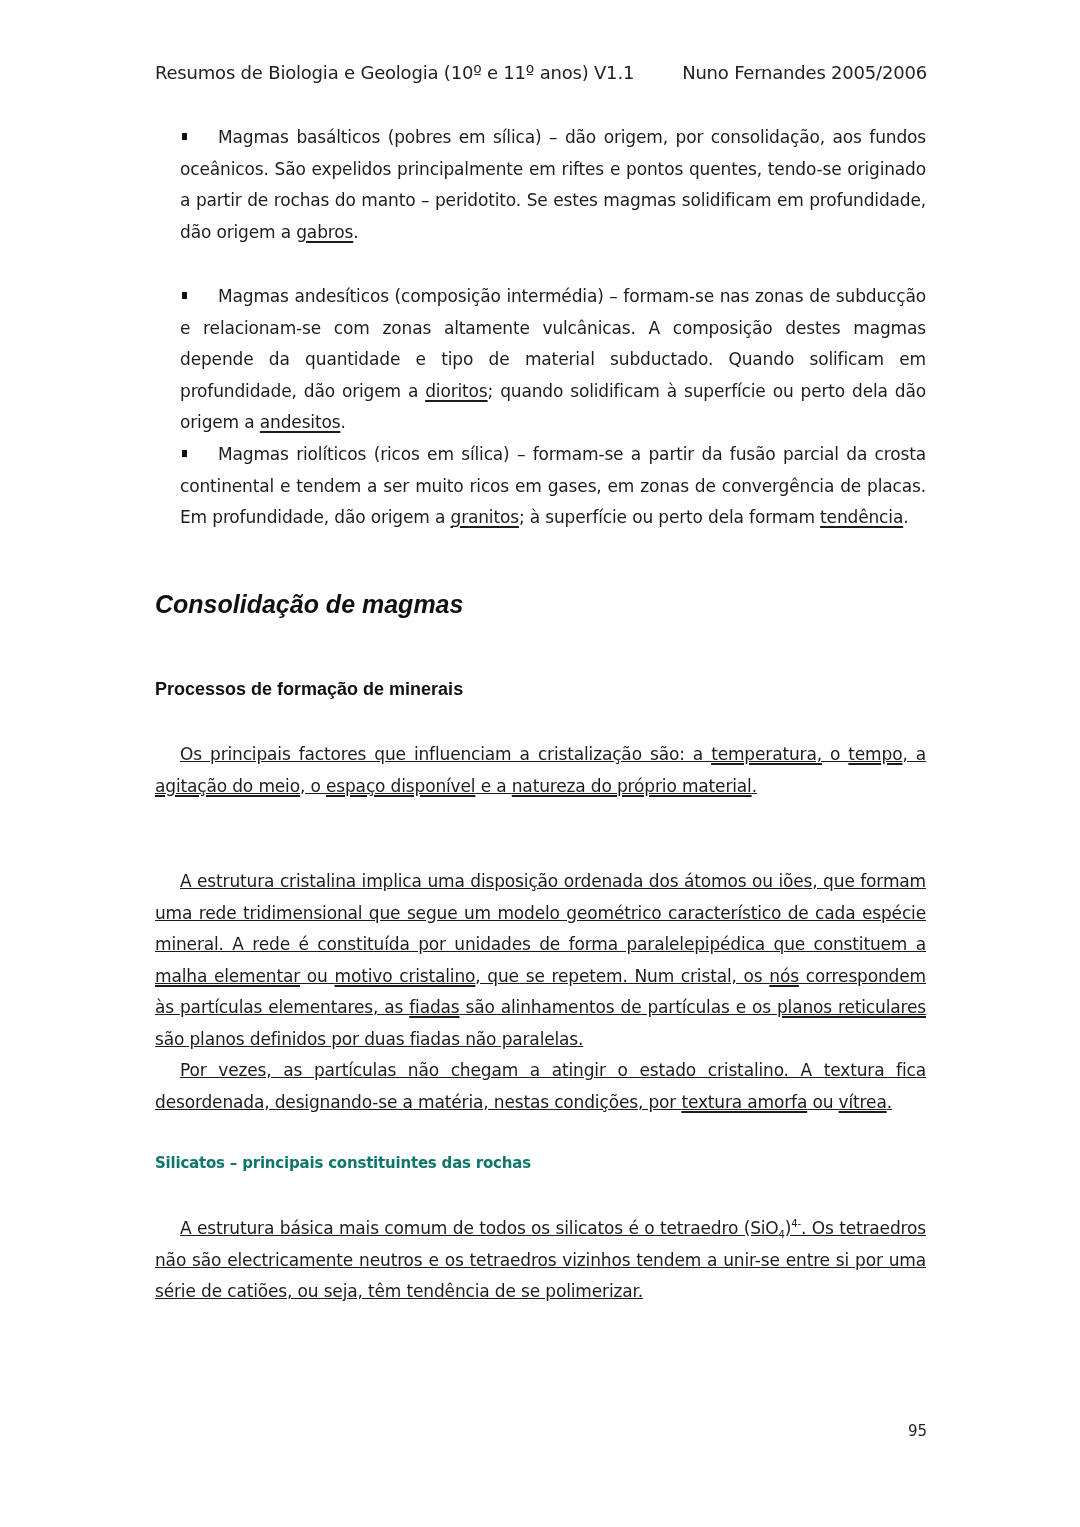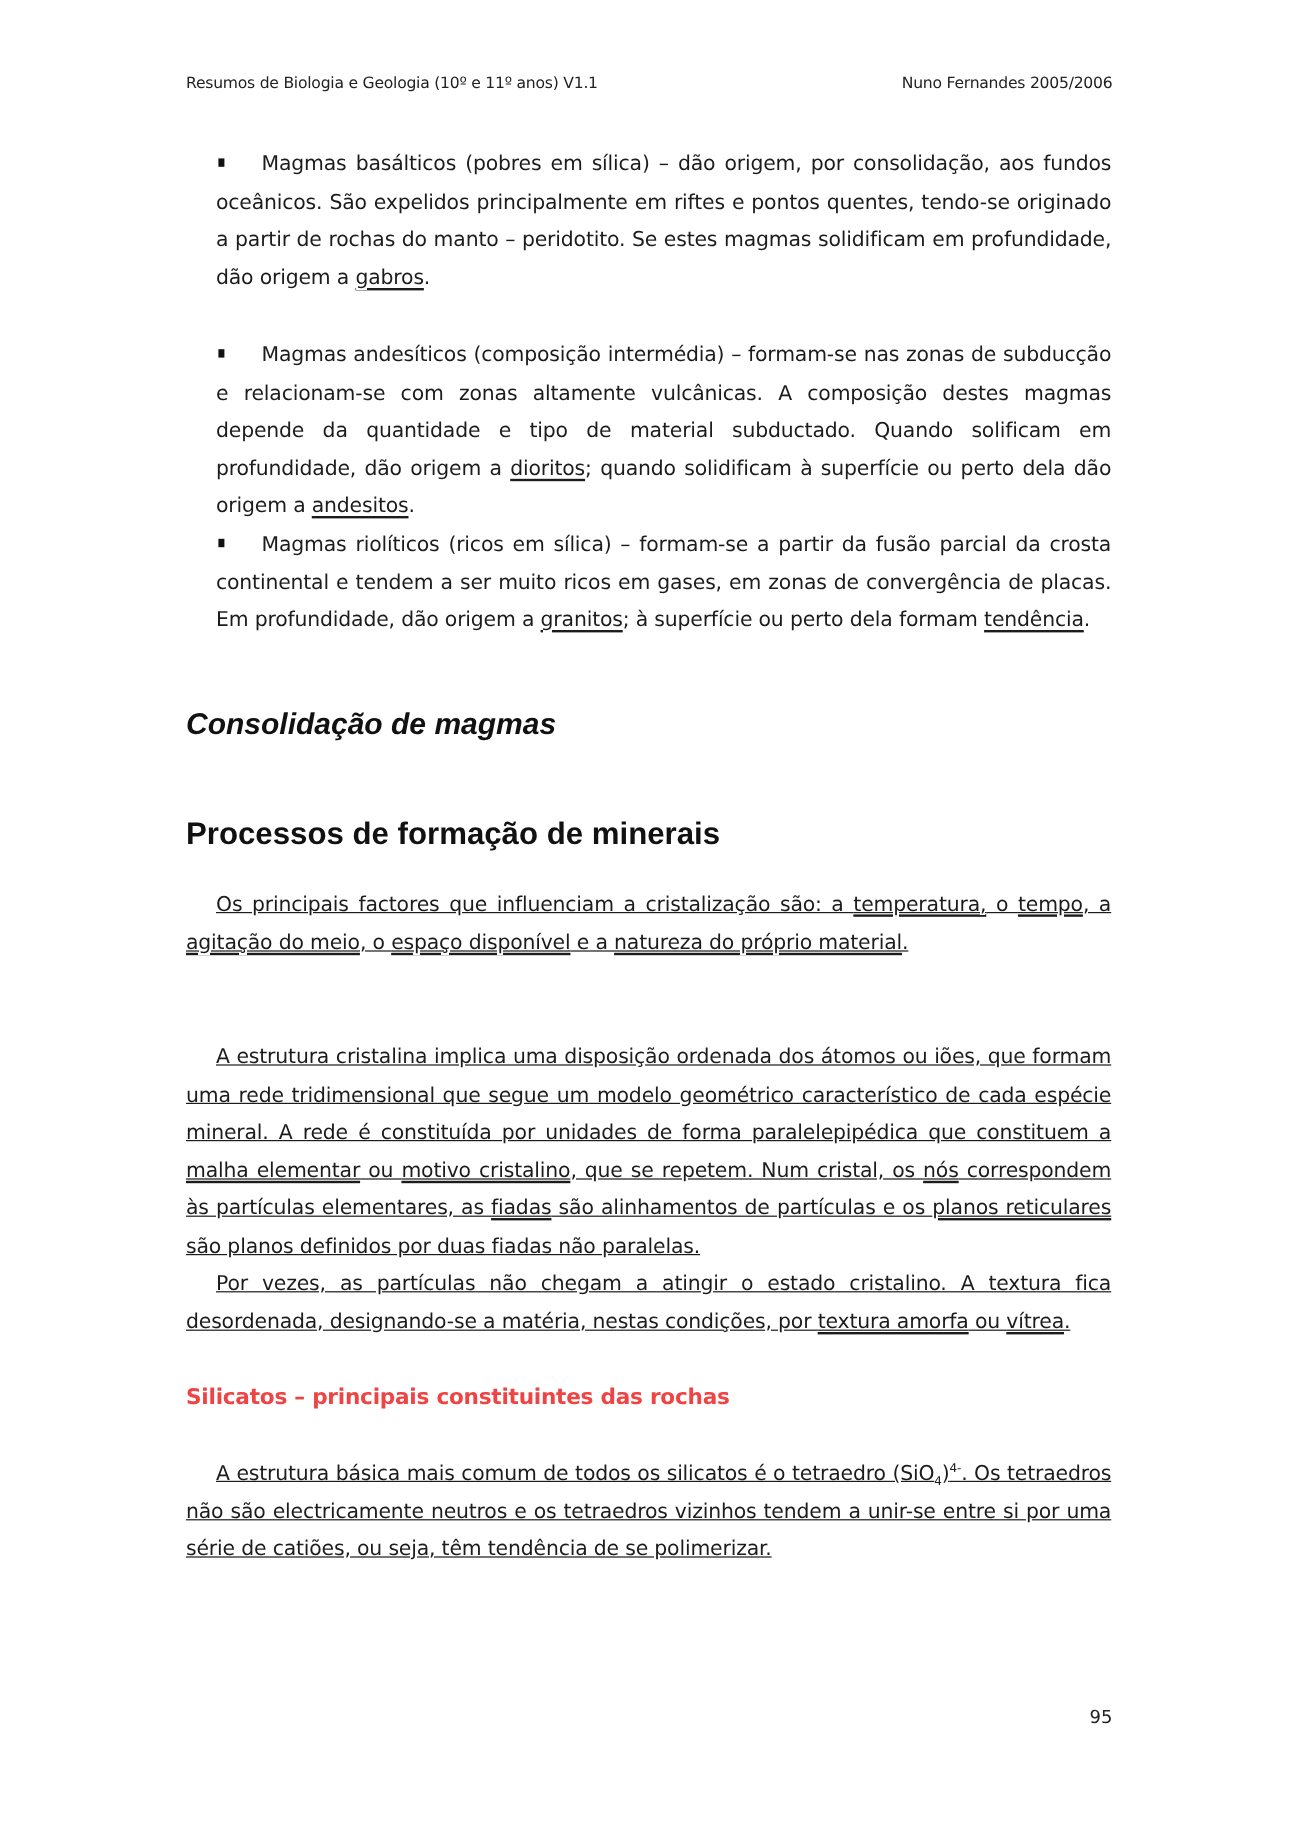--- a/index.html
+++ b/index.html
@@ -3,47 +3,47 @@
   <meta charset="utf-8">
   <style>
     html, body { margin: 0; padding: 0; background: #ffffff; }
     body {
       width: 1080px; height: 1527px; position: relative; overflow: hidden;
       font-family: "DejaVu Sans", sans-serif; color: #1a1a1a;
     }
     .header {
       position: absolute; top: 62px; left: 155px; width: 772px;
       display: flex; justify-content: space-between;
-      font-family: "DejaVu Sans", sans-serif; font-size: 13px; color: #222;
+      font-family: "DejaVu Sans", sans-serif; font-size: 18px; color: #222;
       letter-spacing: -0.2px;
     }
     .para {
       position: absolute; left: 155px; width: 771px;
       font-size: 17px; line-height: 31.5px; text-align: justify;
       letter-spacing: -0.15px; color: #1c1c1c; text-decoration: underline;
     }
     .para .first { text-indent: 25px; }
     .bullet-para { position: absolute; left: 180px; width: 746px; font-size: 17px; line-height: 31.5px; text-align: justify; letter-spacing: -0.15px; color:#1c1c1c; }
     .bullet-mark { display: inline-block; width: 38px; font-weight: bold; }
     .bullet-mark::before { content: ""; display: inline-block; width: 5px; height: 7px; background: #111; vertical-align: middle; margin-left: 2px; margin-bottom: 3px; }
     .bold { font-weight: normal; }
     .u { text-decoration: underline; text-underline-offset: 3px; text-decoration-thickness: 1.5px; }
     .h1 {
       position: absolute; left: 155px; top: 590px;
       font-family: "Liberation Sans", sans-serif; font-size: 25px;
       font-weight: bold; font-style: italic; color: #111;
     }
     .h2 {
       position: absolute; left: 155px; top: 679px;
-      font-family: "Liberation Sans", sans-serif; font-size: 26px;
+      font-family: "Liberation Sans", sans-serif; font-size: 18px;
       font-weight: bold; color: #111;
     }
     .h3 {
       position: absolute; left: 155px; top: 1154px;
-      font-size: 18px; font-weight: bold; color: #ef4444; letter-spacing: -0.2px;
+      font-size: 15px; font-weight: bold; color: #0f766e; letter-spacing: -0.2px;
     }
     .page-num {
       position: absolute; left: 908px; top: 1422px; font-size: 15px; color: #222;
     }
     sub, sup { font-size: 10px; line-height: 0; }
   </style>
 </head>
 <body>
 
 <div class="header">

